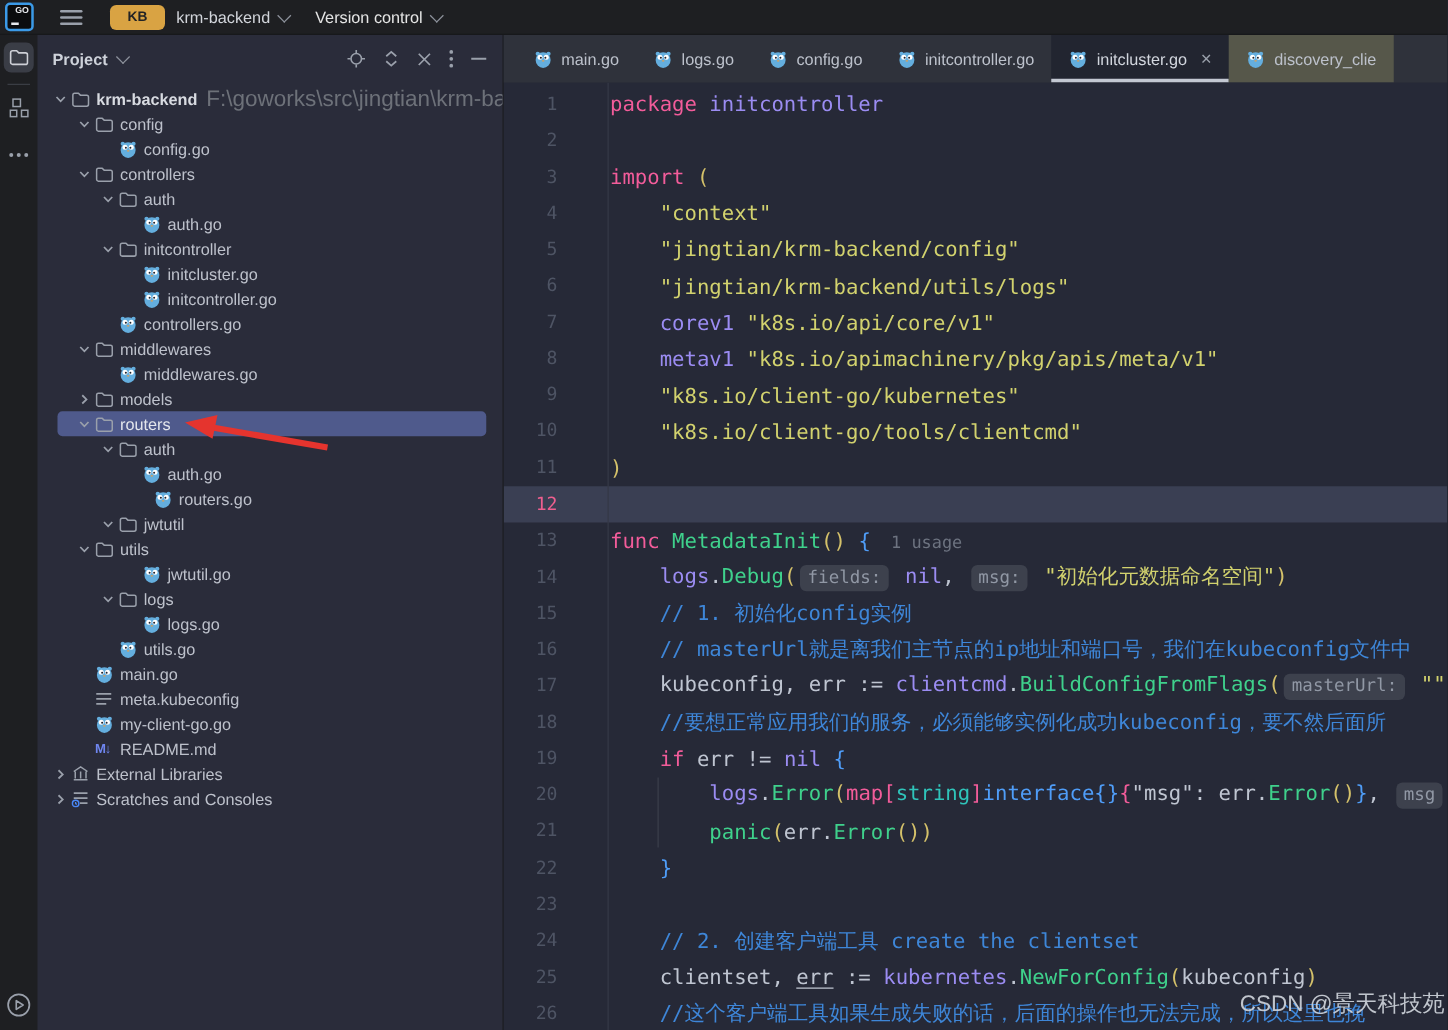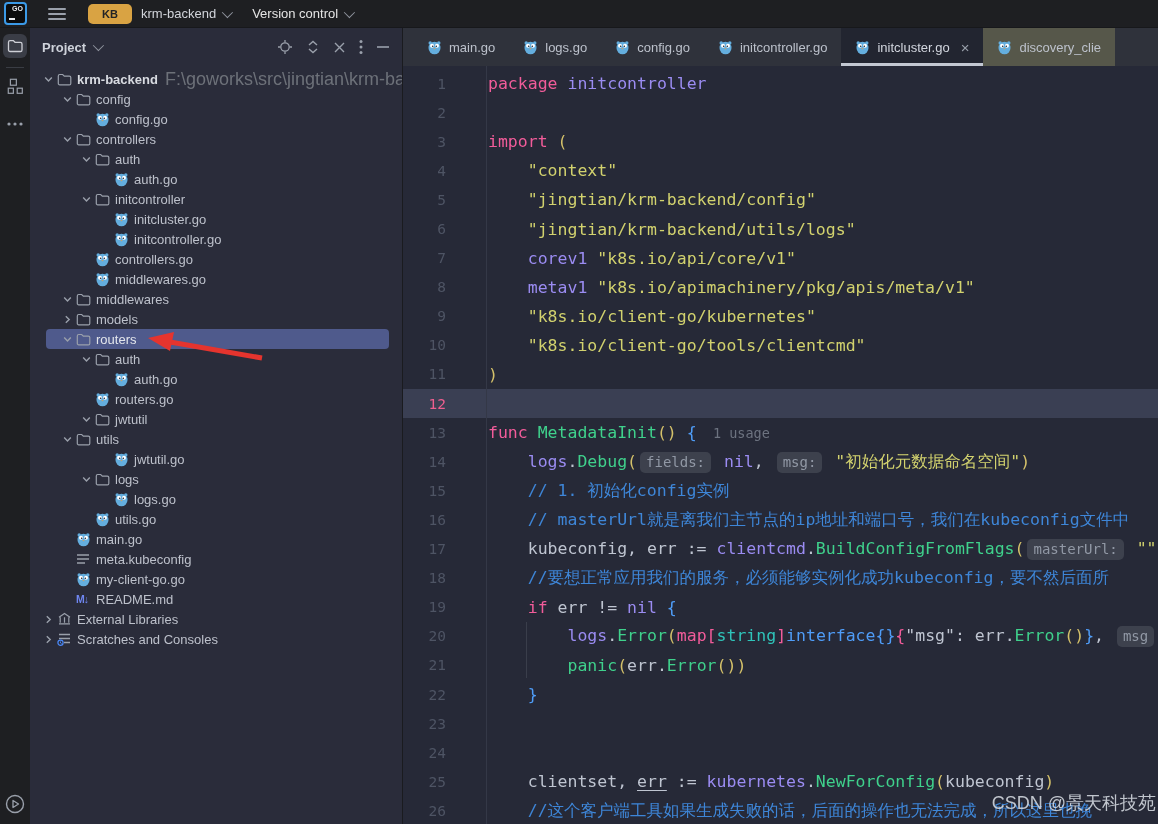--- a/index.html
+++ b/index.html
@@ -302,52 +302,52 @@
             <ellipse cx="7.5" cy="8" rx="6" ry="6.3" fill="var(--c-gopher,#64aede)"></ellipse>
             <circle cx="5" cy="5.8" r="2" fill="#fff"></circle>
             <circle cx="10" cy="5.8" r="2" fill="#fff"></circle>
             <circle cx="5.7" cy="6.2" r=".8" fill="#20242e"></circle>
             <circle cx="9.3" cy="6.2" r=".8" fill="#20242e"></circle>
             <ellipse cx="7.5" cy="8.6" rx="1.1" ry=".7" fill="#c9a36a"></ellipse>
           </svg>
         </span>
         <span class="lbl">controllers.go</span>
       </div>
+      <div class="trow" style="padding-left: 29px;">
+        <span class="slot">
+          <svg width="11" height="11" viewBox="0 0 11 11">
+            <path d="M2.2 3.6L5.5 7l3.3-3.4" fill="none" stroke="#9aa0ab" stroke-width="1.4"></path>
+          </svg>
+        </span>
+        <span class="fico">
+          <svg width="15" height="13" viewBox="0 0 15 13">
+            <path d="M1.3 3c0-.8.6-1.5 1.4-1.5h3l1.6 1.6h5.1c.8 0 1.4.7 1.4 1.5v5.8c0 .8-.6 1.5-1.4 1.5H2.7c-.8 0-1.4-.7-1.4-1.5z" fill="none" stroke="#9aa0ab" stroke-width="1.2"></path>
+          </svg>
+        </span>
+        <span class="lbl">middlewares</span>
+      </div>
       <div class="trow" style="padding-left: 48px;">
         <span class="slot"></span>
         <span class="fico">
           <svg width="15" height="15" viewBox="0 0 15 15">
             <circle cx="3.2" cy="3" r="1.7" fill="var(--c-gopher,#64aede)"></circle>
             <circle cx="11.8" cy="3" r="1.7" fill="var(--c-gopher,#64aede)"></circle>
             <ellipse cx="7.5" cy="8" rx="6" ry="6.3" fill="var(--c-gopher,#64aede)"></ellipse>
             <circle cx="5" cy="5.8" r="2" fill="#fff"></circle>
             <circle cx="10" cy="5.8" r="2" fill="#fff"></circle>
             <circle cx="5.7" cy="6.2" r=".8" fill="#20242e"></circle>
             <circle cx="9.3" cy="6.2" r=".8" fill="#20242e"></circle>
             <ellipse cx="7.5" cy="8.6" rx="1.1" ry=".7" fill="#c9a36a"></ellipse>
           </svg>
         </span>
         <span class="lbl">middlewares.go</span>
       </div>
       <div class="trow" style="padding-left: 29px;">
         <span class="slot">
           <svg width="11" height="11" viewBox="0 0 11 11">
-            <path d="M2.2 3.6L5.5 7l3.3-3.4" fill="none" stroke="#9aa0ab" stroke-width="1.4"></path>
-          </svg>
-        </span>
-        <span class="fico">
-          <svg width="15" height="13" viewBox="0 0 15 13">
-            <path d="M1.3 3c0-.8.6-1.5 1.4-1.5h3l1.6 1.6h5.1c.8 0 1.4.7 1.4 1.5v5.8c0 .8-.6 1.5-1.4 1.5H2.7c-.8 0-1.4-.7-1.4-1.5z" fill="none" stroke="#9aa0ab" stroke-width="1.2"></path>
-          </svg>
-        </span>
-        <span class="lbl">middlewares</span>
-      </div>
-      <div class="trow" style="padding-left: 29px;">
-        <span class="slot">
-          <svg width="11" height="11" viewBox="0 0 11 11">
             <path d="M3.8 2.2L7.2 5.5 3.8 8.8" fill="none" stroke="#9aa0ab" stroke-width="1.4"></path>
           </svg>
         </span>
         <span class="fico">
           <svg width="15" height="13" viewBox="0 0 15 13">
             <path d="M1.3 3c0-.8.6-1.5 1.4-1.5h3l1.6 1.6h5.1c.8 0 1.4.7 1.4 1.5v5.8c0 .8-.6 1.5-1.4 1.5H2.7c-.8 0-1.4-.7-1.4-1.5z" fill="none" stroke="#9aa0ab" stroke-width="1.2"></path>
           </svg>
         </span>
         <span class="lbl">models</span>
       </div>
@@ -386,21 +386,21 @@
             <ellipse cx="7.5" cy="8" rx="6" ry="6.3" fill="var(--c-gopher,#64aede)"></ellipse>
             <circle cx="5" cy="5.8" r="2" fill="#fff"></circle>
             <circle cx="10" cy="5.8" r="2" fill="#fff"></circle>
             <circle cx="5.7" cy="6.2" r=".8" fill="#20242e"></circle>
             <circle cx="9.3" cy="6.2" r=".8" fill="#20242e"></circle>
             <ellipse cx="7.5" cy="8.6" rx="1.1" ry=".7" fill="#c9a36a"></ellipse>
           </svg>
         </span>
         <span class="lbl">auth.go</span>
       </div>
-      <div class="trow" style="padding-left: 48px;">
+      <div class="trow" style="padding-left: 48px; margin-left: 28px;">
         <span class="slot"></span>
         <span class="fico">
           <svg width="15" height="15" viewBox="0 0 15 15">
             <circle cx="3.2" cy="3" r="1.7" fill="var(--c-gopher,#64aede)"></circle>
             <circle cx="11.8" cy="3" r="1.7" fill="var(--c-gopher,#64aede)"></circle>
             <ellipse cx="7.5" cy="8" rx="6" ry="6.3" fill="var(--c-gopher,#64aede)"></ellipse>
             <circle cx="5" cy="5.8" r="2" fill="#fff"></circle>
             <circle cx="10" cy="5.8" r="2" fill="#fff"></circle>
             <circle cx="5.7" cy="6.2" r=".8" fill="#20242e"></circle>
             <circle cx="9.3" cy="6.2" r=".8" fill="#20242e"></circle>
@@ -680,19 +680,19 @@
       <div class="cl"><span class="ln">14</span><span class="lc"><span class="t-w">    </span><span class="t-p">logs</span><span class="t-w">.</span><span class="t-f">Debug</span><span class="t-y">(</span><span class="t-h">fields:</span><span class="t-w"> </span><span class="t-p">nil</span><span class="t-w">, </span><span class="t-h">msg:</span><span class="t-w"> </span><span class="t-s">"初始化元数据命名空间"</span><span class="t-y">)</span></span></div>
       <div class="cl"><span class="ln">15</span><span class="lc"><span class="t-w">    </span><span class="t-c">// 1. 初始化config实例</span></span></div>
       <div class="cl"><span class="ln">16</span><span class="lc"><span class="t-w">    </span><span class="t-c">// masterUrl就是离我们主节点的ip地址和端口号，我们在kubeconfig文件中</span></span></div>
       <div class="cl"><span class="ln">17</span><span class="lc"><span class="t-w">    kubeconfig, err := </span><span class="t-p">clientcmd</span><span class="t-w">.</span><span class="t-f">BuildConfigFromFlags</span><span class="t-y">(</span><span class="t-h">masterUrl:</span><span class="t-w"> </span><span class="t-s">""</span><span class="t-w">,</span></span></div>
       <div class="cl"><span class="ln">18</span><span class="lc"><span class="t-w">    </span><span class="t-c">//要想正常应用我们的服务，必须能够实例化成功kubeconfig，要不然后面所</span></span></div>
       <div class="cl"><span class="ln">19</span><span class="lc"><span class="t-w">    </span><span class="t-k">if</span><span class="t-w"> err != </span><span class="t-p">nil</span><span class="t-w"> </span><span class="t-b">{</span></span></div>
       <div class="cl"><span class="ln">20</span><span class="lc"><span class="t-w">        </span><span class="t-p">logs</span><span class="t-w">.</span><span class="t-f">Error</span><span class="t-y">(</span><span class="t-k">map[</span><span class="t-t">string</span><span class="t-k">]</span><span class="t-b">interface</span><span class="t-b">{}</span><span class="t-k">{</span><span class="t-w">"msg"</span><span class="t-w">: err.</span><span class="t-f">Error</span><span class="t-y">()</span><span class="t-b">}</span><span class="t-w">, </span><span class="t-h">msg</span></span></div>
       <div class="cl"><span class="ln">21</span><span class="lc"><span class="t-w">        </span><span class="t-f">panic</span><span class="t-y">(</span><span class="t-w">err.</span><span class="t-f">Error</span><span class="t-y">())</span></span></div>
       <div class="cl"><span class="ln">22</span><span class="lc"><span class="t-w">    </span><span class="t-b">}</span></span></div>
       <div class="cl"><span class="ln">23</span><span class="lc"></span></div>
-      <div class="cl"><span class="ln">24</span></div>
+      <div class="cl"><span class="ln">24</span><span class="lc"><span class="t-w">    </span><span class="t-c">// 2. 创建客户端工具 create the clientset</span></span></div>
       <div class="cl"><span class="ln">25</span><span class="lc"><span class="t-w">    clientset, </span><span class="t-u">err</span><span class="t-w"> := </span><span class="t-p">kubernetes</span><span class="t-w">.</span><span class="t-f">NewForConfig</span><span class="t-y">(</span><span class="t-w">kubeconfig</span><span class="t-y">)</span></span></div>
       <div class="cl"><span class="ln">26</span><span class="lc"><span class="t-w">    </span><span class="t-c">//这个客户端工具如果生成失败的话，后面的操作也无法完成，所以这里也挽</span></span></div>
     </div>
 </div>
 
 <div class="watermark">CSDN @景天科技苑</div>
 
 </body></html>

